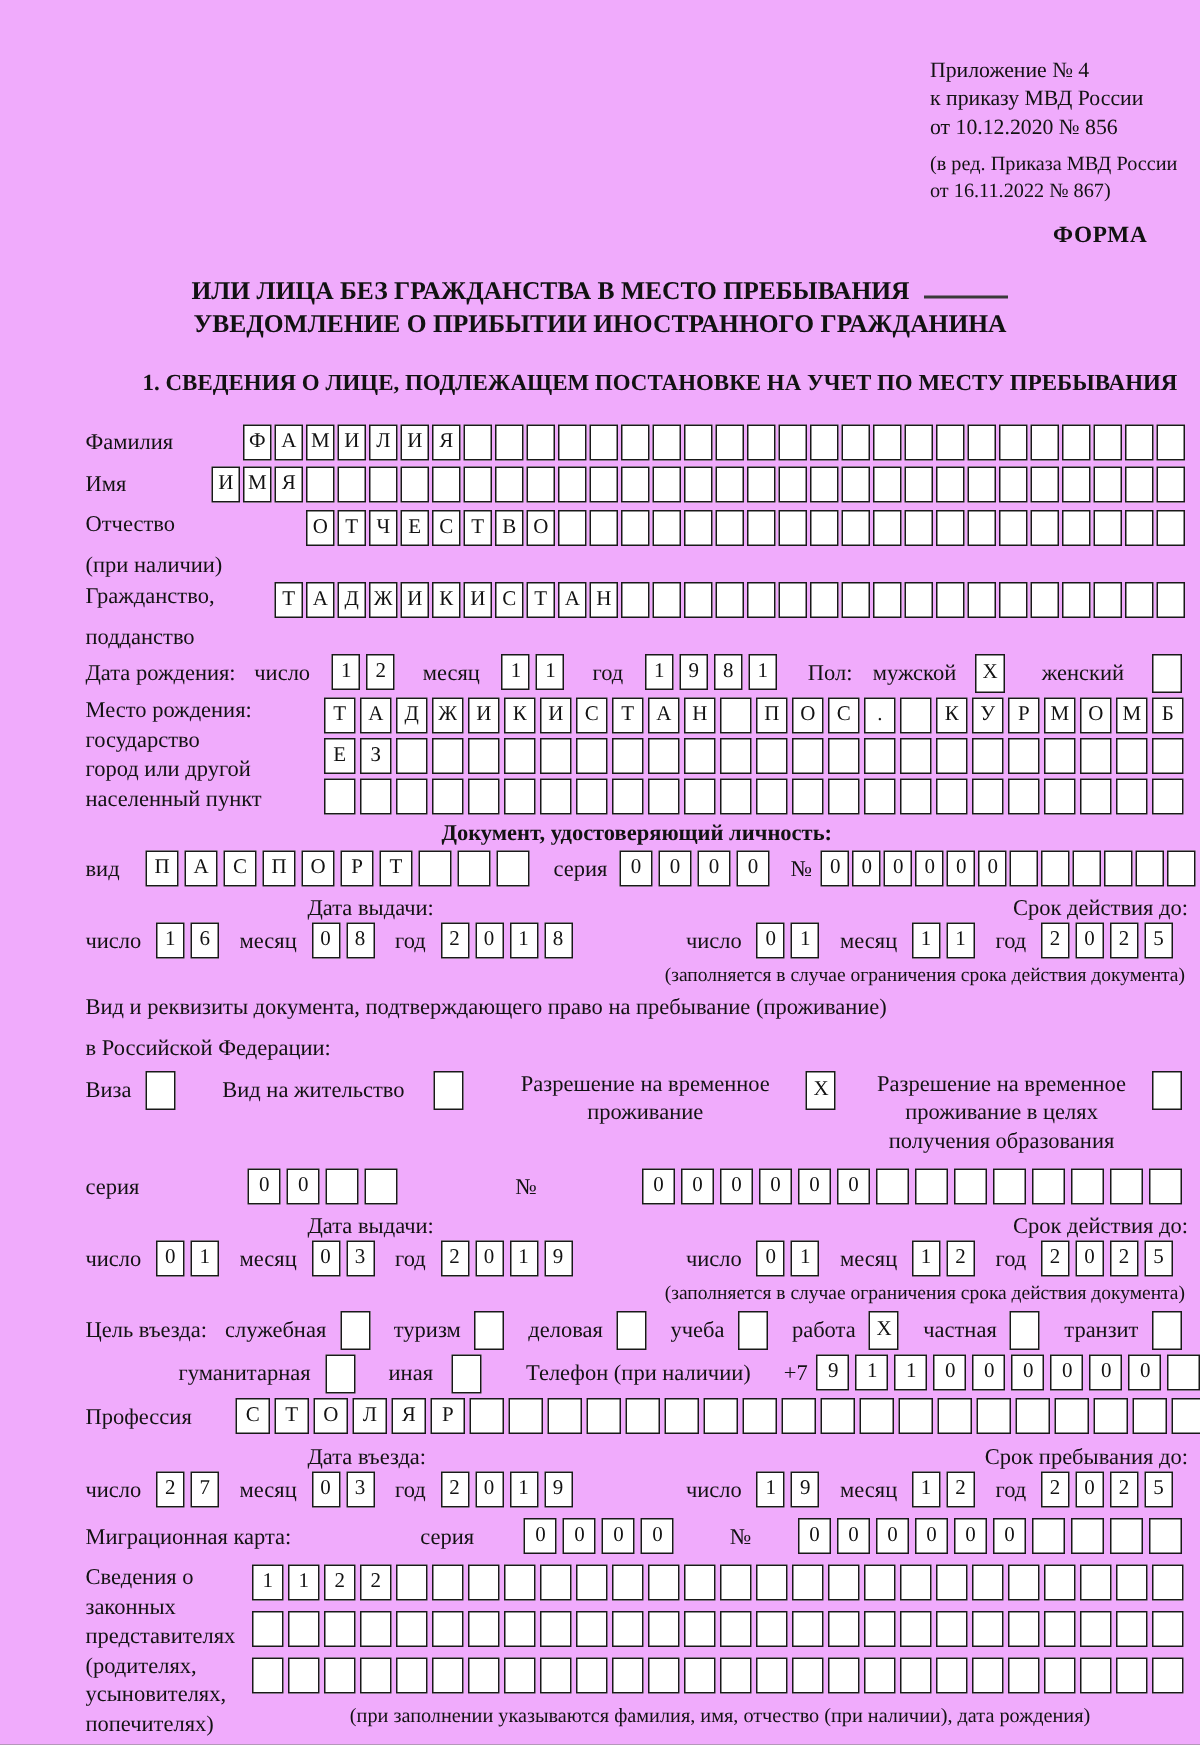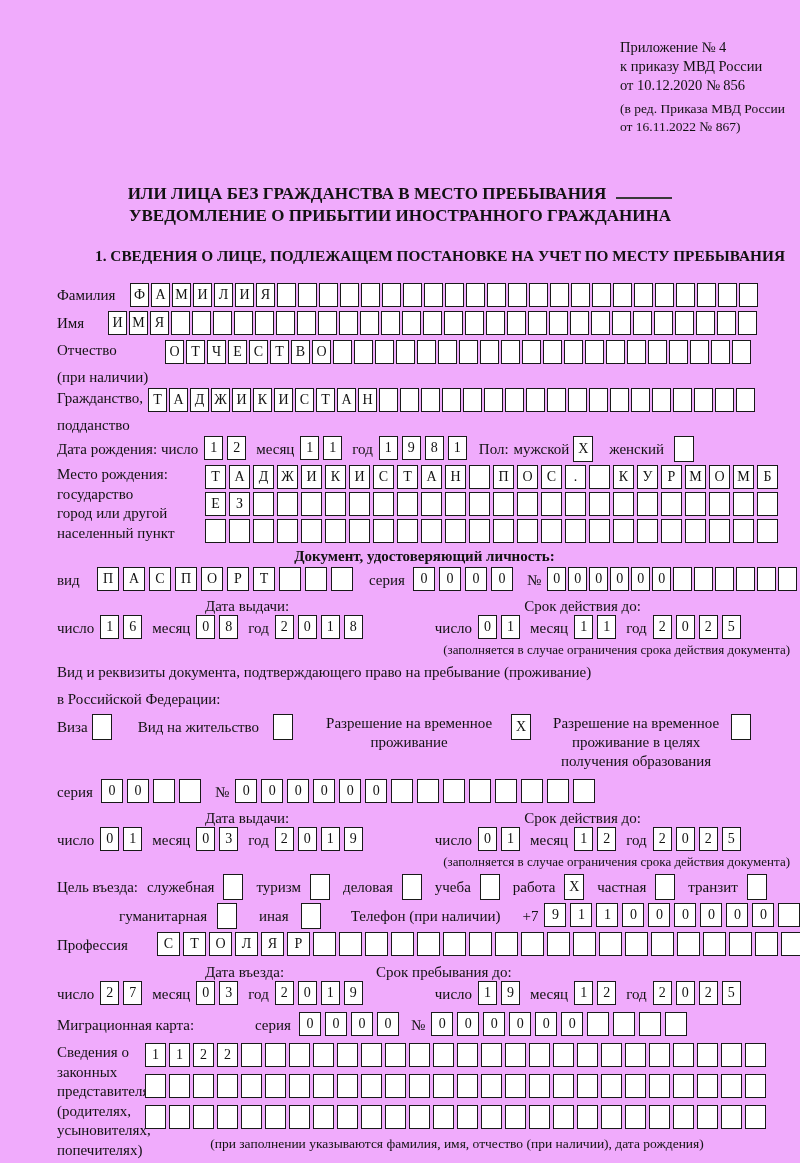--- a/index.html
+++ b/index.html
@@ -9,21 +9,21 @@
   
   .appendix{position:absolute;left:620px;top:38px;font-size:14.5px;line-height:19px;}
   .appendix .sub{font-size:13.5px;line-height:18px;margin-top:5px;}
   .forma{position:absolute;top:148px;left:0;width:765px;text-align:right;font-weight:bold;font-size:15.5px;letter-spacing:.5px;}
 
   .title{position:absolute;top:183px;left:0;width:100%;text-align:center;font-weight:bold;font-size:17px;line-height:22px;}
   .blank-line{display:inline-block;width:56px;height:12px;border-bottom:2.5px solid #3a3a3a;margin-left:10px;}
   .sec1{position:absolute;top:247px;left:0;width:100%;text-align:center;font-weight:bold;font-size:15.3px;padding-left:40px;}
 
   .form-body{position:absolute;left:57px;top:280px;width:735px;}
-  .row{display:flex;align-items:flex-start;}
+  .row{display:flex;align-items:flex-start;justify-content:space-between;}
   .flabel{font-size:15px;line-height:24px;flex:none;}
   .flabel2{font-size:15px;line-height:21px;flex:none;}
   .dlbl{font-size:15px;line-height:26px;flex:none;white-space:nowrap;}
   .olbl{font-size:15px;line-height:26px;flex:none;white-space:nowrap;margin-right:5px;}
   .cells{display:inline-flex;flex:none;align-items:flex-start;}
   .cell{box-sizing:border-box;flex:none;display:inline-flex;align-items:center;justify-content:center;
         border:1.5px solid #191919;background:#fff;height:24px;width:19px;margin-right:2px;
         font-size:14px;line-height:1;}
   .w21 .cell{width:21px;margin-right:3px;}
   .w22 .cell{width:22px;margin-right:4px;}
@@ -50,20 +50,21 @@
   <div class="appendix">
     <div>Приложение № 4</div>
     <div>к приказу МВД России</div>
     <div>от 10.12.2020 № 856</div>
     <div class="sub">
       <div>(в ред. Приказа МВД России</div>
       <div>от 16.11.2022 № 867)</div>
     </div>
   </div>
 
+  <div class="forma">ФОРМА</div>
 
   <div class="title">
     <div><span>ИЛИ ЛИЦА БЕЗ ГРАЖДАНСТВА В МЕСТО ПРЕБЫВАНИЯ</span><span class="blank-line"></span></div>
     <div>УВЕДОМЛЕНИЕ О ПРИБЫТИИ ИНОСТРАННОГО ГРАЖДАНИНА</div>
   </div>
 
   <div class="sec1">1. СВЕДЕНИЯ О ЛИЦЕ, ПОДЛЕЖАЩЕМ ПОСТАНОВКЕ НА УЧЕТ ПО МЕСТУ ПРЕБЫВАНИЯ</div>
 
   <div class="form-body">
 

